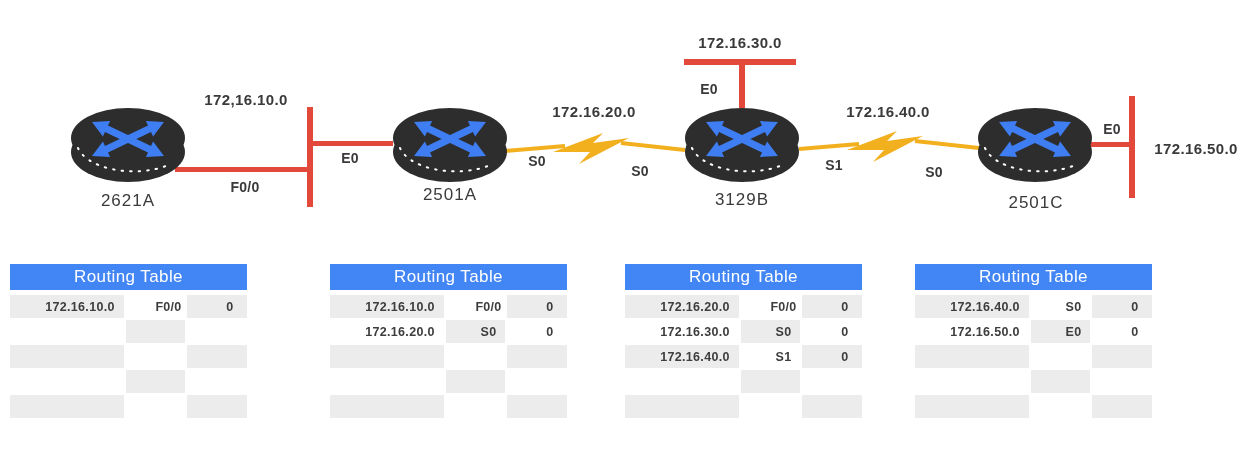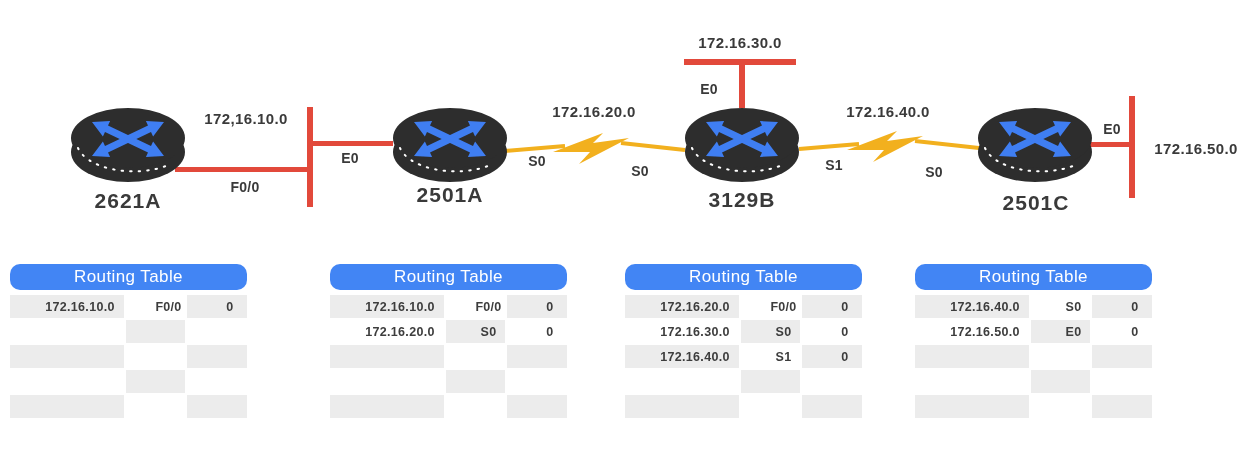--- a/index.html
+++ b/index.html
@@ -2,29 +2,29 @@
 <html style="--accent_blue: #4285f4; --arrow_blue: #3f7ef2; --ethernet_red: #e2493b; --serial_yellow: #f2b01e; --router_body: #2d2d2d; --text_dark: #3a3a3a; --cell_gray: #ececec; --header_text: #ffffff;"><head>
 <meta charset="utf-8">
 <style>
   html,body{margin:0;padding:0;background:#fff;}
   body{width:1251px;height:454px;font-family:"Liberation Sans",sans-serif;}
   .stage{position:relative;width:1251px;height:454px;overflow:hidden;background:#fff;}
   .abs{position:absolute;}
   .ctr{transform:translate(-50%,-50%);white-space:nowrap;}
   .net-label{font-size:15px;font-weight:700;letter-spacing:.4px;color:var(--text_dark);}
   .if-label{font-size:14px;font-weight:700;letter-spacing:.3px;color:var(--text_dark);}
-  .router-name{font-size:21px;font-weight:700;letter-spacing:1px;color:var(--text_dark);}
+  .router-name{font-size:17px;font-weight:400;letter-spacing:1px;color:var(--text_dark);}
   .eth{position:absolute;background:var(--ethernet_red);}
   .router-svg{position:absolute;width:120px;height:85px;}
   .bolt-svg{position:absolute;width:184px;height:44px;}
 
   .rtable{position:absolute;width:237px;top:264px;}
   .rt-header{height:26px;background:var(--accent_blue);color:var(--header_text);
     font-size:17px;font-weight:500;letter-spacing:.4px;
-    display:flex;align-items:center;justify-content:center;margin-bottom:5px;border-radius:10px;}
+    display:flex;align-items:center;justify-content:center;margin-bottom:5px;}
   .rt-rows{display:grid;row-gap:2px;}
   .rt-row{display:grid;grid-template-columns:114px 59px 60px;column-gap:2px;height:23px;}
   .rt-cell{display:flex;align-items:center;justify-content:center;
     font-size:12.5px;font-weight:700;letter-spacing:.3px;color:#3d3d3d;background:#fff;padding-left:26px;}
   .rt-row:nth-child(odd) .rt-cell:nth-child(odd),
   .rt-row:nth-child(even) .rt-cell:nth-child(even){background:var(--cell_gray);}
 </style>
 </head>
 <body>
 
@@ -73,21 +73,21 @@
     </svg>
   <svg class="router-svg" style="left:975px;top:104px" viewBox="0 0 120 85">
       <use href="#router-sym"></use>
     </svg>
 
   <div class="abs ctr router-name" style="left:128px;top:201px">2621A</div>
   <div class="abs ctr router-name" style="left:450px;top:195px">2501A</div>
   <div class="abs ctr router-name" style="left:742px;top:200px">3129B</div>
   <div class="abs ctr router-name" style="left:1036px;top:203px">2501C</div>
 
-  <div class="abs ctr net-label" style="left:246px;top:118px">172,16.10.0</div>
+  <div class="abs ctr net-label" style="left:246px;top:99px">172,16.10.0</div>
   <div class="abs ctr net-label" style="left:594px;top:111px">172.16.20.0</div>
   <div class="abs ctr net-label" style="left:740px;top:42px">172.16.30.0</div>
   <div class="abs ctr net-label" style="left:888px;top:111px">172.16.40.0</div>
   <div class="abs ctr net-label" style="left:1196px;top:148px">172.16.50.0</div>
 
   <div class="abs ctr if-label" style="left:245px;top:187px">F0/0</div>
   <div class="abs ctr if-label" style="left:350px;top:158px">E0</div>
   <div class="abs ctr if-label" style="left:537px;top:161px">S0</div>
   <div class="abs ctr if-label" style="left:640px;top:171px">S0</div>
   <div class="abs ctr if-label" style="left:709px;top:89px">E0</div>

